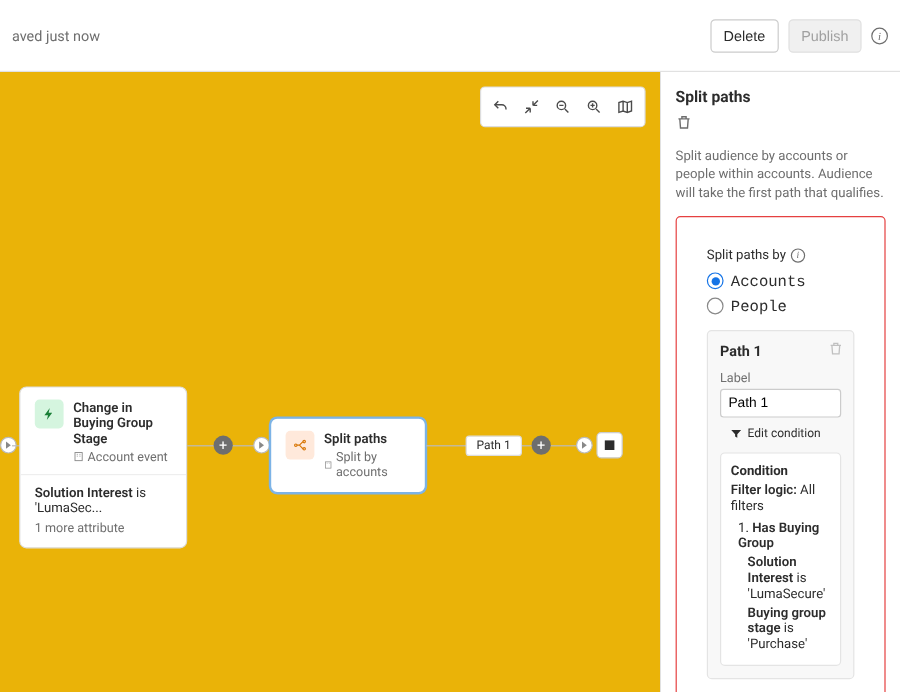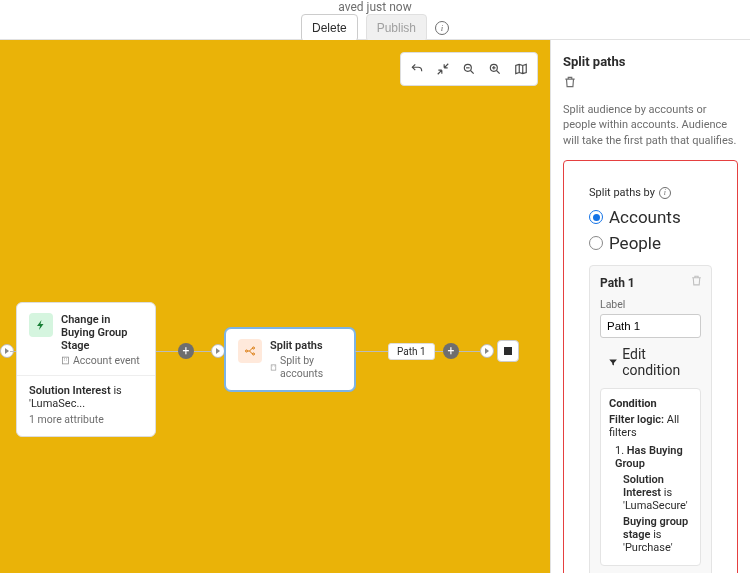--- a/index.html
+++ b/index.html
@@ -10,25 +10,24 @@
     background: #fff;
     width: 750px;
     height: 577px;
     overflow: hidden;
     position: relative;
   }
   .topbar {
     display: flex;
     align-items: center;
     justify-content: space-between;
-    height: 40px;
+    height: 60px;
     border-bottom: 1px solid #e1e1e1;
     padding: 0 10px;
     background: #fff;
-    flex-direction: column;
   }
   .topbar .saved { color: #6e6e6e; font-size: 12px; }
   .topbar .actions { display: flex; gap: 8px; align-items: center; }
   .btn {
     display: inline-flex;
     align-items: center;
     gap: 6px;
     border: 1px solid #ccc;
     background: #fff;
     border-radius: 4px;
@@ -169,21 +168,21 @@
   .sidebar h3 { font-size: 13px; font-weight: 700; margin-bottom: 6px; }
   .trash { color: #6e6e6e; cursor: pointer; display: inline-block; margin-bottom: 10px; }
   .desc { color: #6e6e6e; font-size: 11px; margin-bottom: 12px; line-height: 1.4; }
   .highlight-box {
     border: 1px solid #e54040;
     border-radius: 4px;
     padding: 25px;
     margin-bottom: 12px;
   }
   .section-label { font-size: 11px; margin-bottom: 8px; display: flex; align-items: center; gap: 4px; }
-  .radio-row { display: flex; align-items: center; gap: 6px; margin-bottom: 6px; font-size: 17px; }
+  .radio-row { display: flex; gap: 6px; margin-bottom: 6px; font-size: 13px; font-family: Liberation Mono, monospace; }
   .radio {
     width: 14px; height: 14px;
     border: 1.5px solid #888;
     border-radius: 50%;
     display: flex; align-items: center; justify-content: center;
   }
   .radio.checked { border-color: #1473e6; }
   .radio.checked::after {
     content: ""; width: 7px; height: 7px;
     background: #1473e6; border-radius: 50%;
@@ -202,21 +201,21 @@
   input.text {
     width: 100%;
     border: 1px solid #ccc;
     border-radius: 3px;
     padding: 5px 6px;
     font-size: 11.5px;
     margin-bottom: 8px;
   }
   .edit-cond {
     display: flex; align-items: center; gap: 4px;
-    font-size: 14px; cursor: pointer; margin-bottom: 10px; margin-left: 8px;
+    font-size: 10px; cursor: pointer; margin-bottom: 10px; margin-left: 8px;
   }
   .cond-box {
     background: #fff;
     border: 1px solid #e4e4e4;
     border-radius: 4px;
     padding: 8px;
     font-size: 11px;
   }
   .cond-box .cond-title { font-weight: 700; margin-bottom: 3px; }
   .cond-box .logic { margin-bottom: 5px; }

